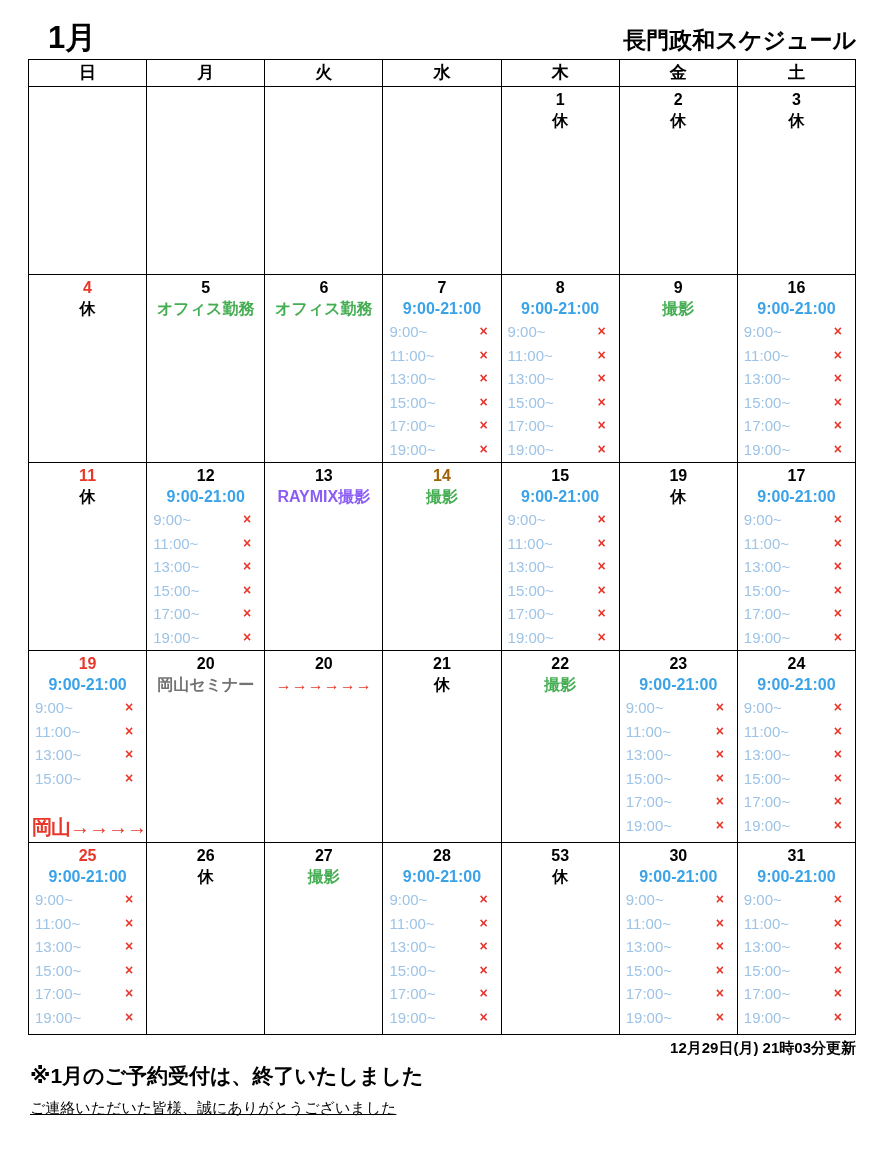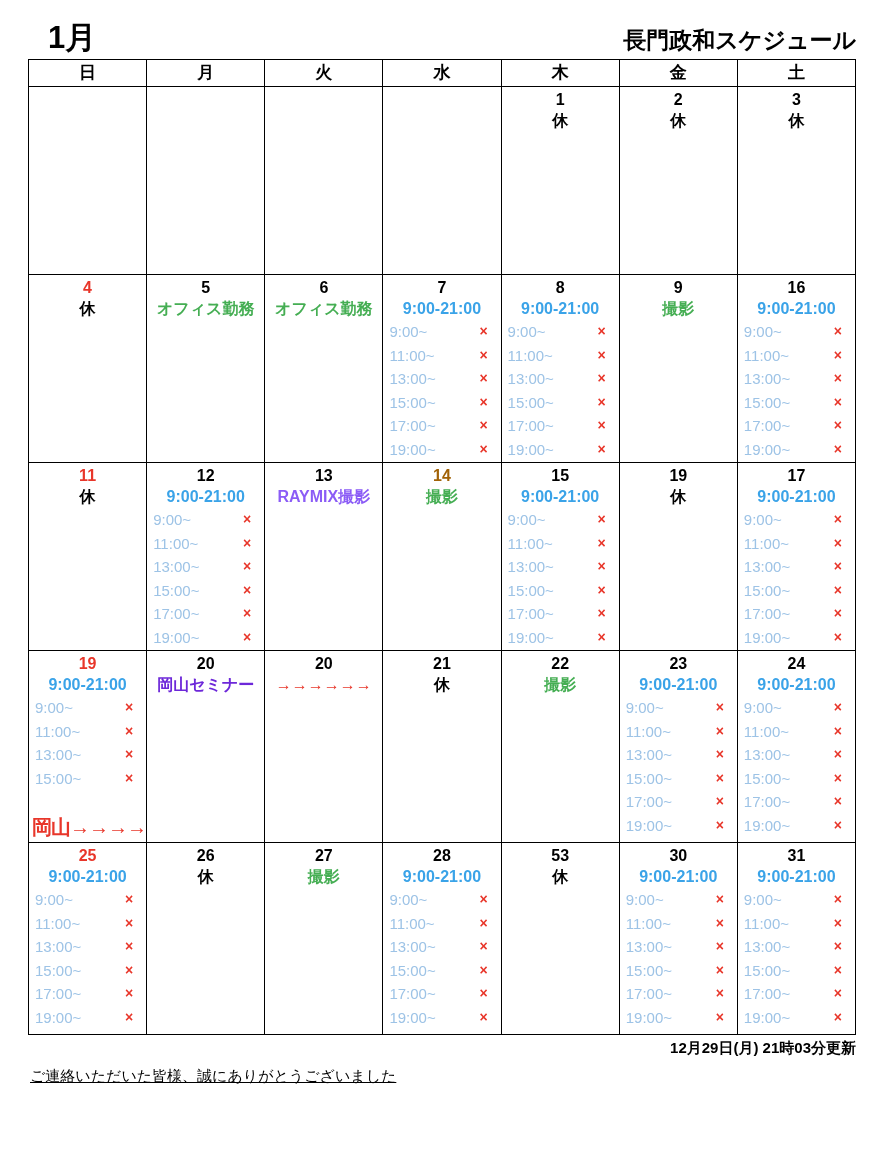--- a/index.html
+++ b/index.html
@@ -308,21 +308,21 @@
               <span class="mark" style="color: rgb(232, 54, 42);">×</span>
             </div>
             <div class="slot">
               <span class="time" style="color: rgb(157, 195, 230);">15:00~</span>
               <span class="mark" style="color: rgb(232, 54, 42);">×</span>
             </div>
             <div class="note" style="color: rgb(232, 54, 42);">岡山→→→→</div>
           </td>
           <td>
             <div class="date" style="color: rgb(0, 0, 0);">20</div>
-            <div class="status" style="color: #6d28d9;">岡山セミナー</div>
+            <div class="status" style="color: #737373;">岡山セミナー</div>
           </td>
           <td>
             <div class="date" style="color: rgb(0, 0, 0);">20</div>
             <div class="status" style="color: rgb(232, 54, 42);">→→→→→→</div>
           </td>
           <td>
             <div class="date" style="color: rgb(0, 0, 0);">21</div>
             <div class="status" style="color: rgb(0, 0, 0);">休</div>
           </td>
           <td>
@@ -510,16 +510,17 @@
               <span class="time" style="color: rgb(157, 195, 230);">19:00~</span>
               <span class="mark" style="color: rgb(232, 54, 42);">×</span>
             </div>
           </td>
         </tr>
       </tbody>
   </table>
 
   <div class="footer">
     <div class="updated">12月29日(月) 21時03分更新</div>
+    <div class="notice">※1月のご予約受付は、終了いたしました</div>
     <div class="thanks">ご連絡いただいた皆様、誠にありがとうございました</div>
   </div>
 
 </div>
 
 </body></html>

